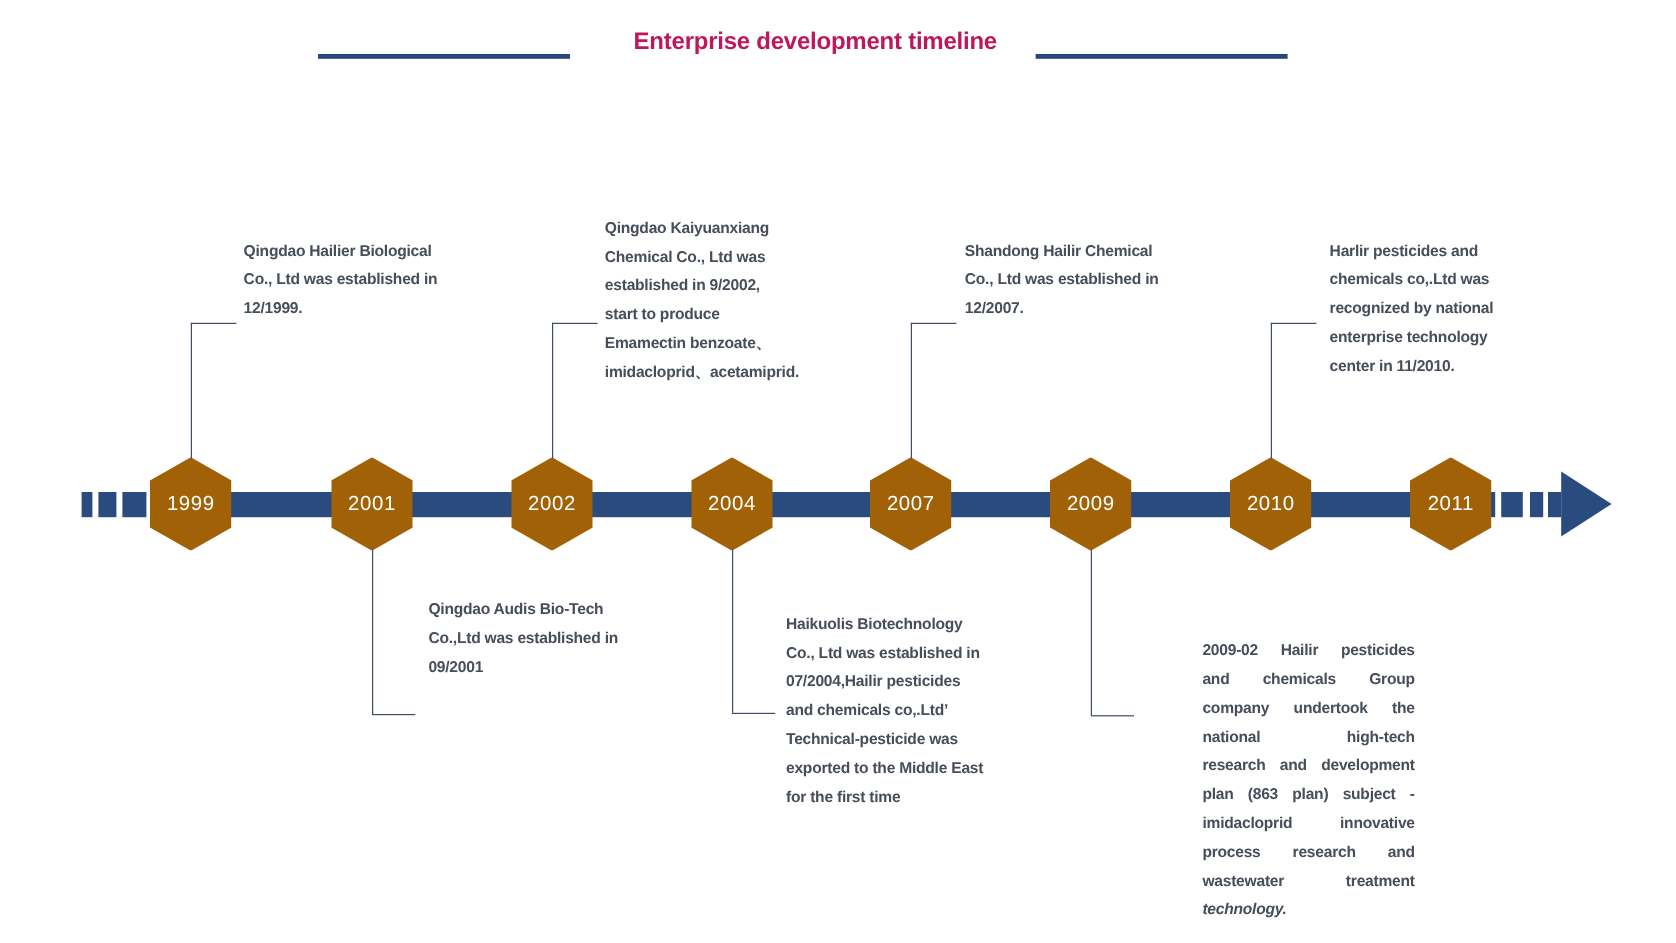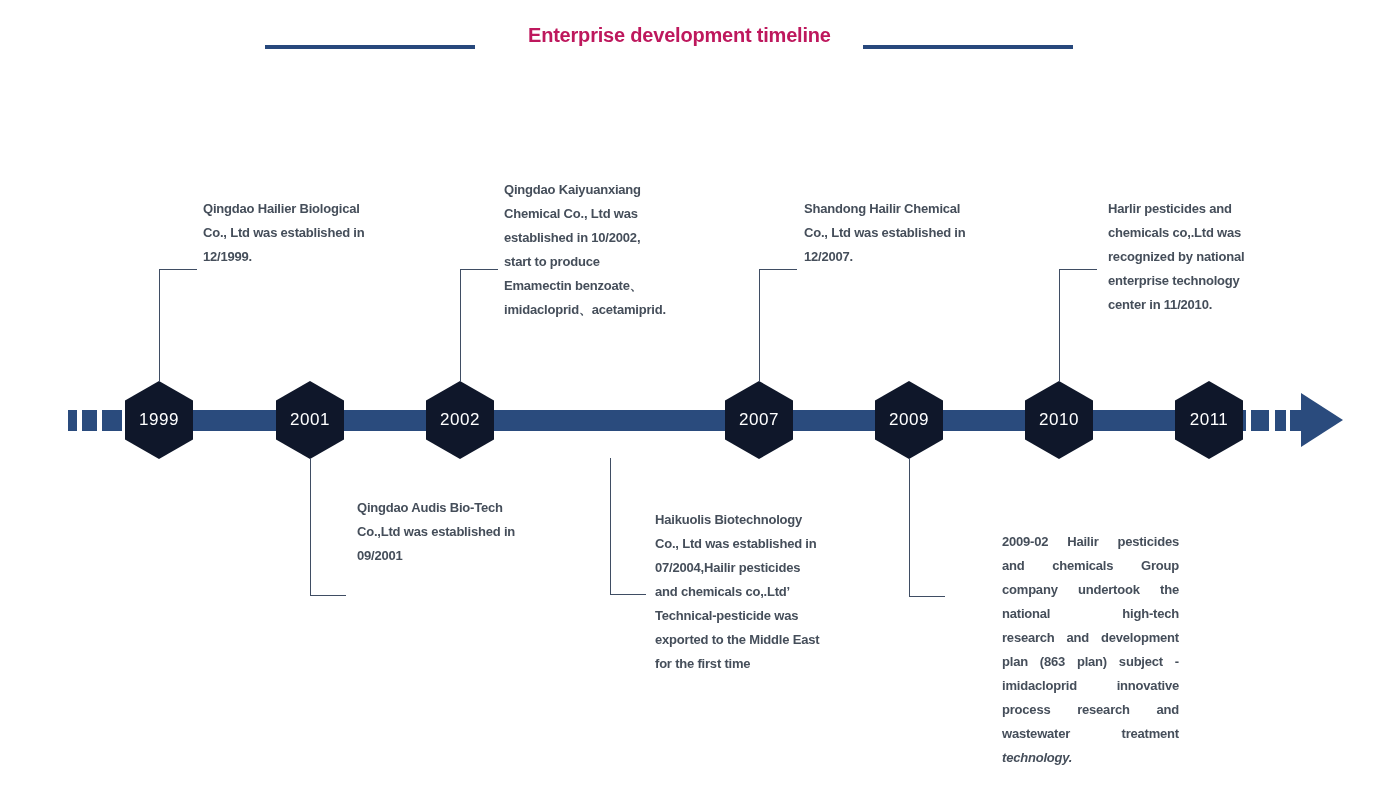--- a/index.html
+++ b/index.html
@@ -42,21 +42,21 @@
     position: absolute; left: 1301px; top: 393px;
     width: 0; height: 0;
     border-top: 27px solid transparent;
     border-bottom: 27px solid transparent;
     border-left: 42px solid #2a4b7d;
   }
 
   
   .hex {
     position: absolute; top: 381px; width: 68px; height: 78px;
-    background: #0f172a;
+    background: #a16207;
     clip-path: polygon(50% 0%, 100% 25%, 100% 75%, 50% 100%, 0% 75%, 0% 25%);
     display: flex; align-items: center; justify-content: center;
     color: #ffffff; font-size: 17px; letter-spacing: 0.5px;
   }
   .hx0 { left: 125px; }  .hx1 { left: 276px; }
   .hx2 { left: 426px; }  .hx3 { left: 576px; }
   .hx4 { left: 725px; }  .hx5 { left: 875px; }
   .hx6 { left: 1025px; } .hx7 { left: 1175px; }
 
   
@@ -118,20 +118,23 @@
 
   <div class="hex hx0">
       <span>1999</span>
     </div>
   <div class="hex hx1">
       <span>2001</span>
     </div>
   <div class="hex hx2">
       <span>2002</span>
     </div>
+  <div class="hex hx3">
+      <span>2004</span>
+    </div>
   <div class="hex hx4">
       <span>2007</span>
     </div>
   <div class="hex hx5">
       <span>2009</span>
     </div>
   <div class="hex hx6">
       <span>2010</span>
     </div>
   <div class="hex hx7">
@@ -161,21 +164,21 @@
 
   <div class="event ev-2001">
     <div class="ln">Qingdao Audis Bio-Tech</div>
     <div class="ln">Co.,Ltd was established in</div>
     <div class="ln">09/2001</div>
   </div>
 
   <div class="event ev-2002">
     <div class="ln">Qingdao Kaiyuanxiang</div>
     <div class="ln">Chemical Co., Ltd was</div>
-    <div class="ln">established in 10/2002,</div>
+    <div class="ln">established in 9/2002,</div>
     <div class="ln">start to produce</div>
     <div class="ln">Emamectin benzoate、</div>
     <div class="ln">imidacloprid、acetamiprid.</div>
   </div>
 
   <div class="event ev-2004">
     <div class="ln">Haikuolis Biotechnology</div>
     <div class="ln">Co., Ltd was established in</div>
     <div class="ln">07/2004,Hailir pesticides</div>
     <div class="ln">and chemicals co,.Ltd’</div>

